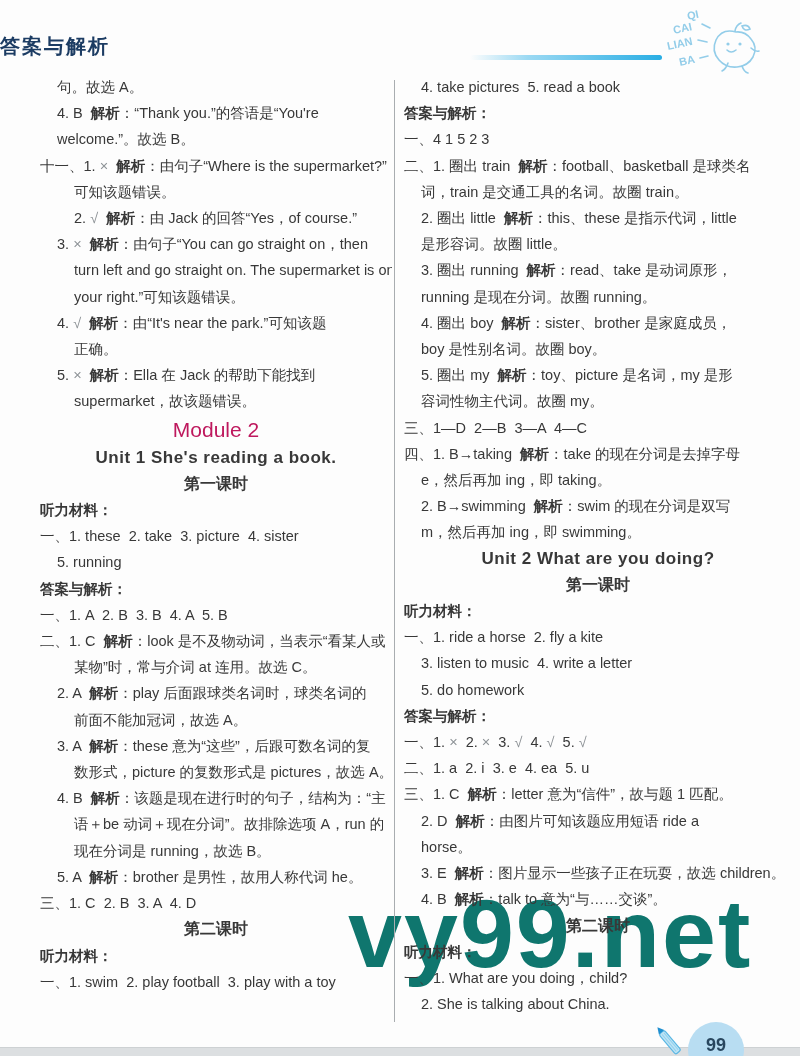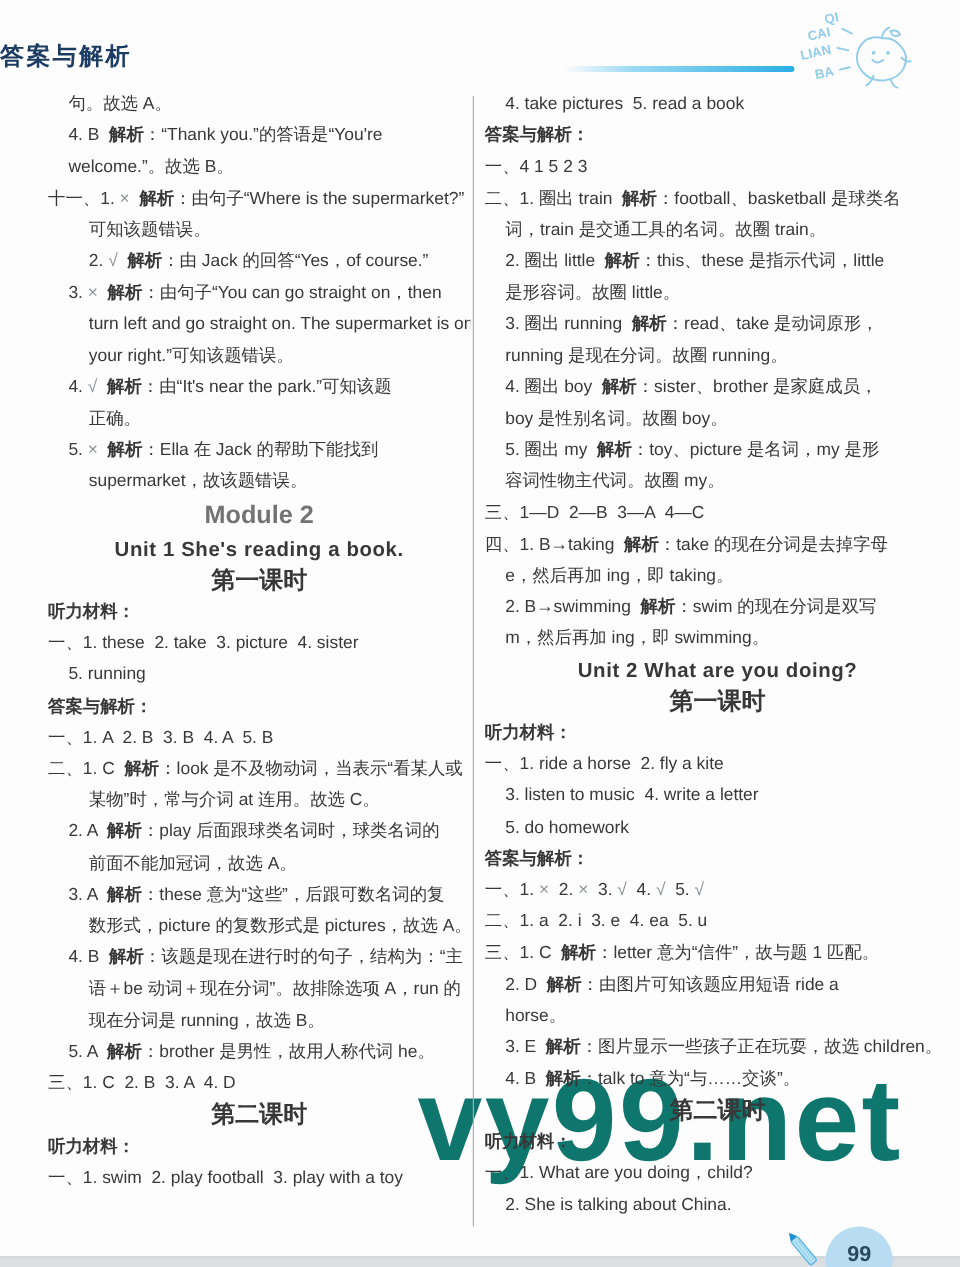--- a/index.html
+++ b/index.html
@@ -27,23 +27,23 @@
   
   .col { position:absolute; top:74px; height:952px; overflow:hidden; z-index:2; }
   .col-left  { left:40px;  width:352px; }
   .col-right { left:404px; width:388px; }
   .divider { position:absolute; left:394px; top:80px; width:1px; height:942px; background:#a9adb0; z-index:1; }
   .line { white-space:pre; font-size:14.5px; line-height:26.2px; }
   .ind0 { padding-left:0; }
   .ind1 { padding-left:17px; }
   .ind2 { padding-left:34px; }
   .label { font-weight:bold; }
-  .h-cn { text-align:center; font-weight:bold; font-size:20px; padding-left:0 !important; }
+  .h-cn { text-align:center; font-weight:bold; font-size:16px; padding-left:0 !important; }
   .h-en { text-align:center; font-weight:bold; font-size:17px; letter-spacing:0.5px; padding-left:0 !important; }
-  .h-blue { text-align:center; font-weight:bold; font-size:21px; color:#737373; line-height:30px; padding-left:0 !important; }
+  .h-blue { text-align:center; font-weight:normal; font-size:21px; color:#be185d; line-height:30px; padding-left:0 !important; }
   .em { font-weight:bold;margin-top:21px; }
   .mark { color:#8d9296; }
   
   .bottom-edge {
     position:absolute; left:0; bottom:0; width:100%; height:8px;
     background:#dcdfe1; border-top:1px solid #cdd1d3; z-index:1;
   }
   .pagenum {
     position:absolute; left:688px; top:1022px; width:56px; height:56px; border-radius:50%;
     background:#b8ddf2; z-index:2; text-align:center;

